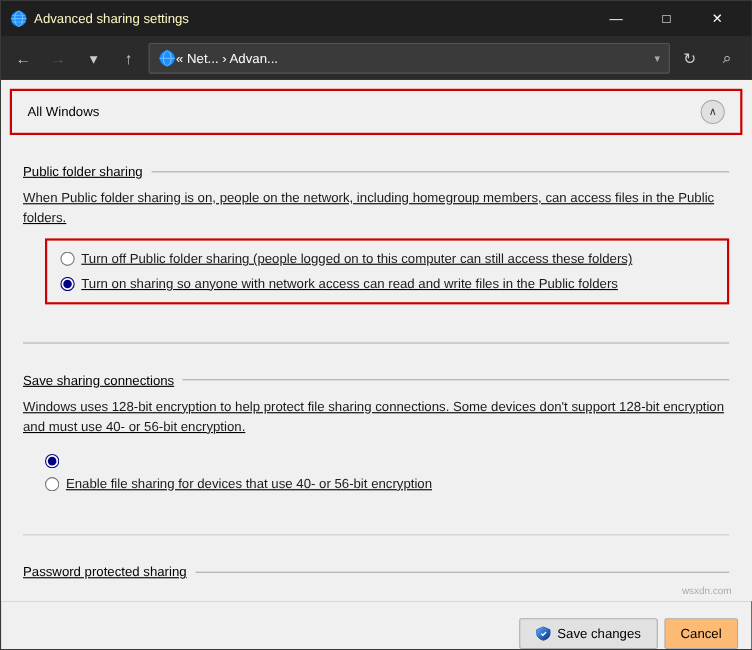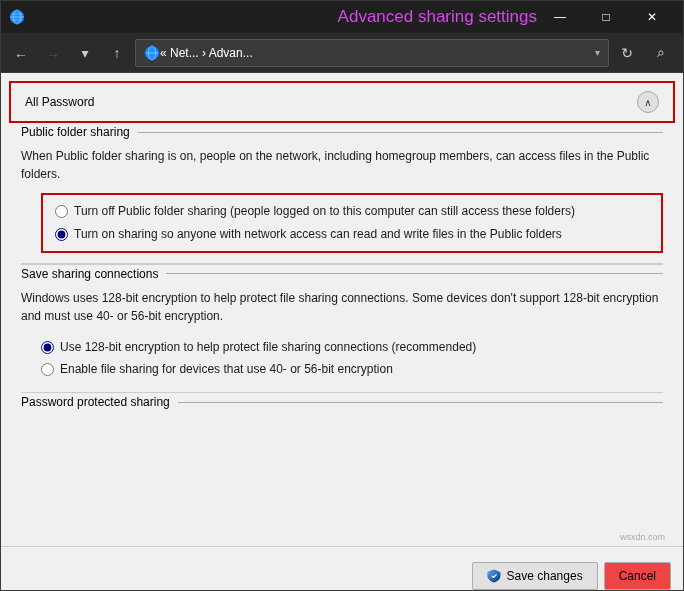--- a/index.html
+++ b/index.html
@@ -34,24 +34,23 @@
     }
 
     .title-bar-icon {
       width: 16px;
       height: 16px;
       margin-right: 6px;
       flex-shrink: 0;
     }
 
     .title-bar-title {
-      color: #d946ef;
-      font-size: 17px;
+      color: #fef9c3;
+      font-size: 12px;
       flex: 1;
-      text-align: right;
     }
 
     .title-bar-controls {
       display: flex;
       gap: 0;
     }
 
     .title-btn {
       width: 46px;
       height: 32px;
@@ -186,21 +185,22 @@
       display: flex;
       align-items: center;
       justify-content: center;
       cursor: pointer;
       font-size: 10px;
       color: #333;
     }
 
     
     .section {
-      padding: 2px 20px;
+      padding: 26px 20px;
+      text-decoration: underline;
     }
 
     .section-title {
       font-size: 12px;
       color: #000;
       margin-bottom: 8px;
       display: flex;
       align-items: center;
       gap: 8px;
     }
@@ -283,21 +283,21 @@
       cursor: pointer;
       display: flex;
       align-items: center;
       gap: 6px;
       color: #000;
     }
 
     .btn-cancel {
       height: 28px;
       padding: 0 14px;
-      background: #ef4444;
+      background: #fdba74;
       border: 1px solid #adadad;
       border-radius: 2px;
       font-size: 12px;
       cursor: pointer;
       color: #000;
       margin-top: 36px;
     }
 
     .shield-icon-small {
       width: 14px;
@@ -366,21 +366,21 @@
       <span class="address-dropdown">▾</span>
     </div>
 
     <button class="refresh-btn">↻</button>
     <button class="search-btn">⌕</button>
   </div>
 
   <div class="content-area">
 
     <div class="all-networks-header">
-      <span class="all-networks-label">All Password</span>
+      <span class="all-networks-label">All Windows</span>
       <div class="collapse-btn">
         <span>∧</span>
       </div>
     </div>
 
     <div class="section">
       <div class="section-title">Public folder sharing</div>
       <p class="section-desc">When Public folder sharing is on, people on the network, including homegroup members, can access files in the Public folders.</p>
 
       <div class="radio-group-highlighted">
@@ -400,21 +400,20 @@
 
     <hr class="section-divider">
 
     <div class="section">
       <div class="section-title">Save sharing connections</div>
       <p class="section-desc">Windows uses 128-bit encryption to help protect file sharing connections. Some devices don't support 128-bit encryption and must use 40- or 56-bit encryption.</p>
 
       <div class="radio-group">
         <label class="radio-option">
           <input type="radio" class="radio-input" name="file-sharing" checked="" style="">
-          <span>Use 128-bit encryption to help protect file sharing connections (recommended)</span>
         </label>
         <label class="radio-option">
           <input type="radio" class="radio-input" name="file-sharing" style="">
           <span>Enable file sharing for devices that use 40- or 56-bit encryption</span>
         </label>
       </div>
     </div>
 
     <hr class="section-divider">
 

